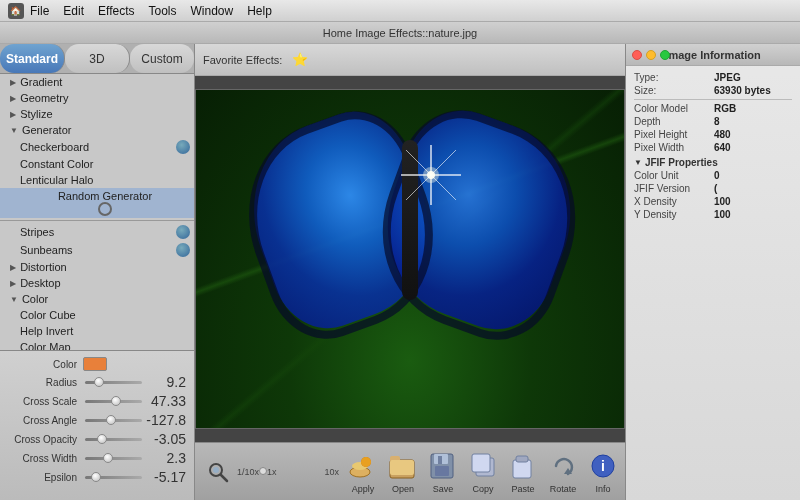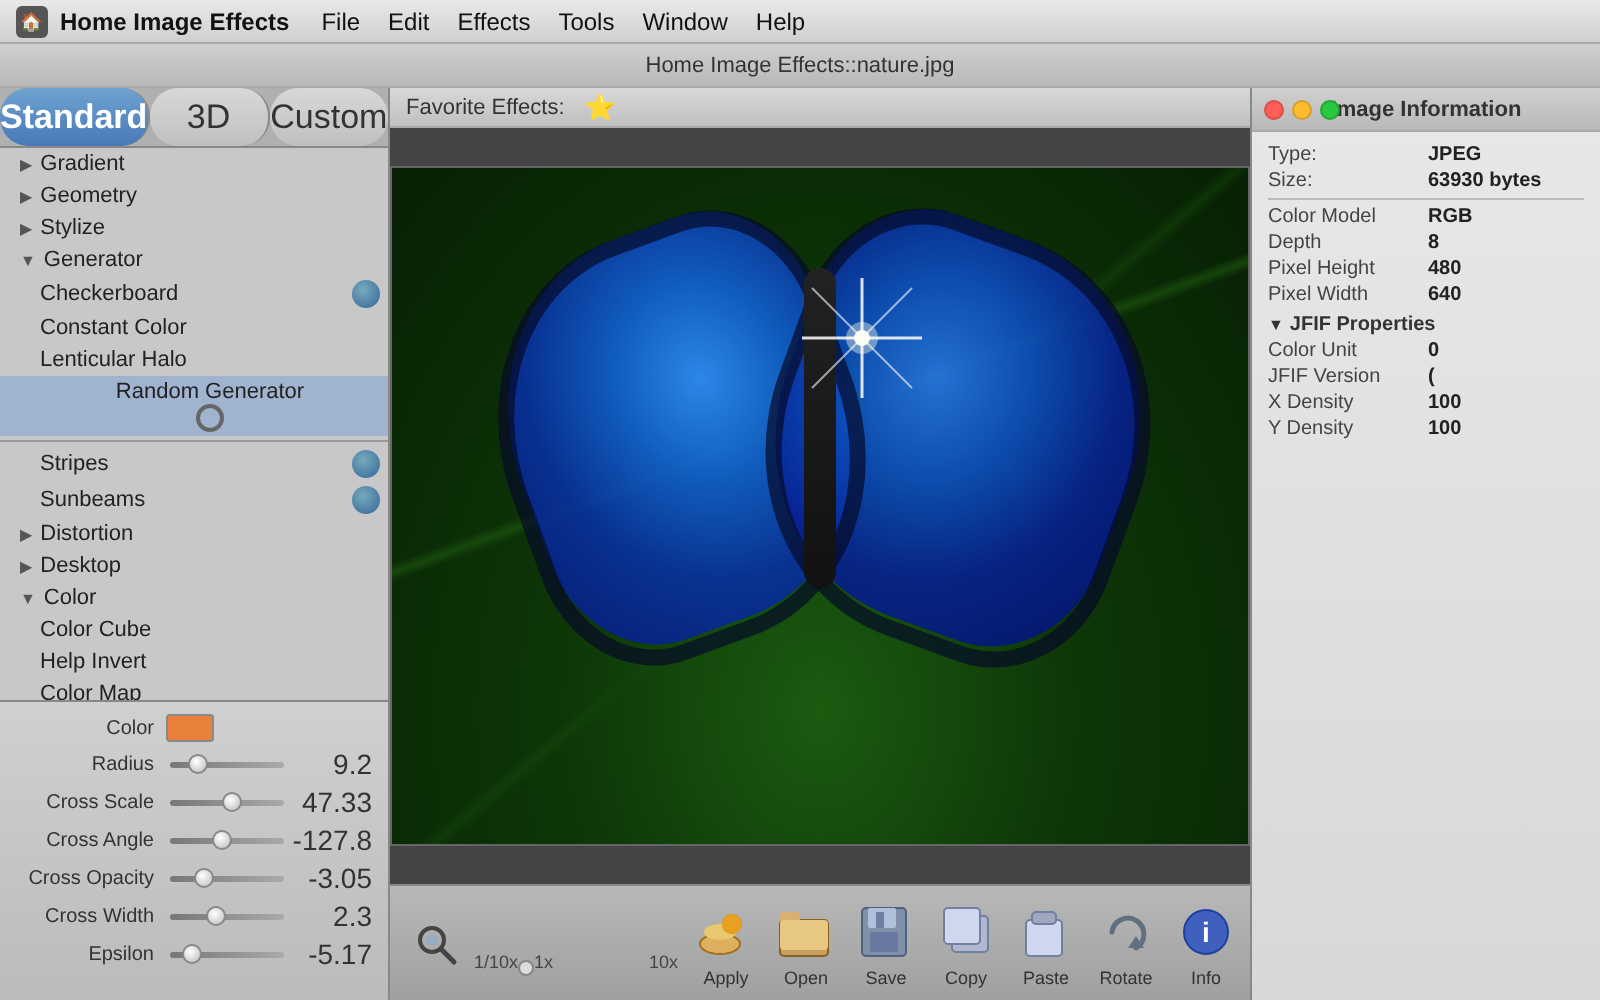--- a/index.html
+++ b/index.html
@@ -73,21 +73,21 @@
     
     #tabs {
       display: flex;
       height: 30px;
       background: #b0b0b0;
       border-bottom: 1px solid #888;
     }
     .tab-btn {
       flex: 1;
       display: flex; align-items: center; justify-content: center;
-      font-size: 17px;
+      font-size: 12px;
       cursor: pointer;
       border-right: 1px solid #888;
       color: #333;
       border-radius: 14px;
     }
     .tab-btn:last-child { border-right: none; }
     .tab-btn.active {
       background: linear-gradient(to bottom, #6fa3d0, #4878b8);
       color: white;
       font-weight: bold;
@@ -203,21 +203,21 @@
     #center-area {
       flex: 1;
       display: flex;
       flex-direction: column;
       background: #3a3a3a;
       overflow: hidden;
     }
 
     
     #fav-bar {
-      height: 20px;
+      height: 32px;
       background: linear-gradient(to bottom, #d8d8d8, #c0c0c0);
       border-bottom: 1px solid #aaa;
       display: flex; align-items: center;
       padding: 0 8px;
       font-size: 11px;
       color: #333;
     }
     #fav-bar .star-icon {
       font-size: 13px;
       margin-left: 10px;
@@ -314,21 +314,21 @@
     
     #bottom-toolbar {
       height: 58px;
       background: linear-gradient(to bottom, #b8b8b8, #a0a0a0);
       border-top: 1px solid #888;
       display: flex; align-items: center;
       padding: 0 10px;
       gap: 8px;
     }
     .zoom-area {
-      display: flex; align-items: flex-end;
+      display: flex; align-items: center;
       gap: 4px;
       flex: 1;
     }
     .zoom-label {
       font-size: 9px;
       color: #444;
     }
     .zoom-track {
       flex: 1;
       height: 3px;
@@ -430,21 +430,20 @@
 
     
     #effects-list::-webkit-scrollbar { width: 6px; }
     #effects-list::-webkit-scrollbar-thumb { background: #999; border-radius: 3px; }
   </style>
 </head>
 <body>
 
 <div id="menubar">
   <div class="app-icon">🏠</div>
-  <div class="app-name">Home Image Effects</div>
   <div class="menu-items">
     <span class="menu-item">File</span>
     <span class="menu-item">Edit</span>
     <span class="menu-item">Effects</span>
     <span class="menu-item">Tools</span>
     <span class="menu-item">Window</span>
     <span class="menu-item">Help</span>
   </div>
 </div>
 

